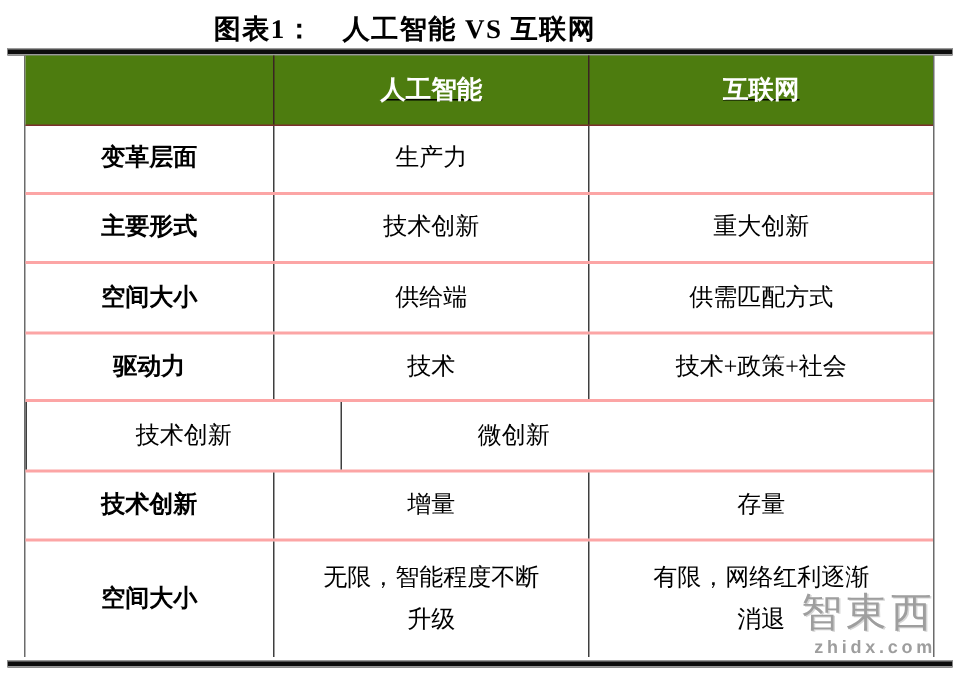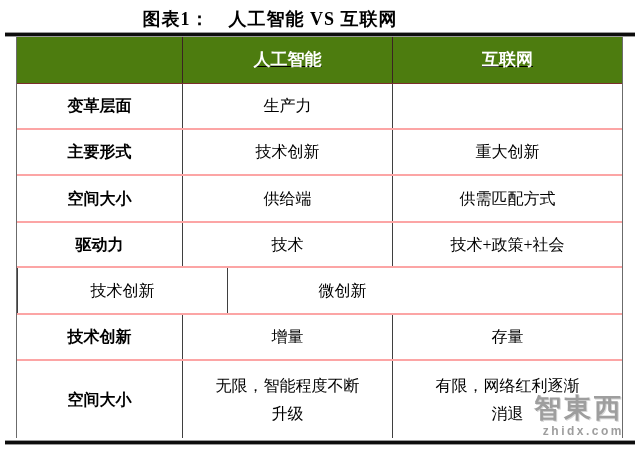--- a/index.html
+++ b/index.html
@@ -91,21 +91,21 @@
     top: 393px;
     width: 120px;
     text-align: right;
     color: #9e9e9e;
     pointer-events: none;
   }
   .watermark .wm-logo {
     display: block;
     font-size: 27px;
     line-height: 30px;
-    font-weight: 700;
+    font-weight: 400;
     letter-spacing: 3px;
     text-shadow: 1px 1px 0 #d6d6d6;
     white-space: nowrap;
   }
   .watermark .wm-url {
     display: block;
     margin-top: 1px;
     font-family: "Liberation Sans", "DejaVu Sans", sans-serif;
     font-size: 12px;
     line-height: 14px;

